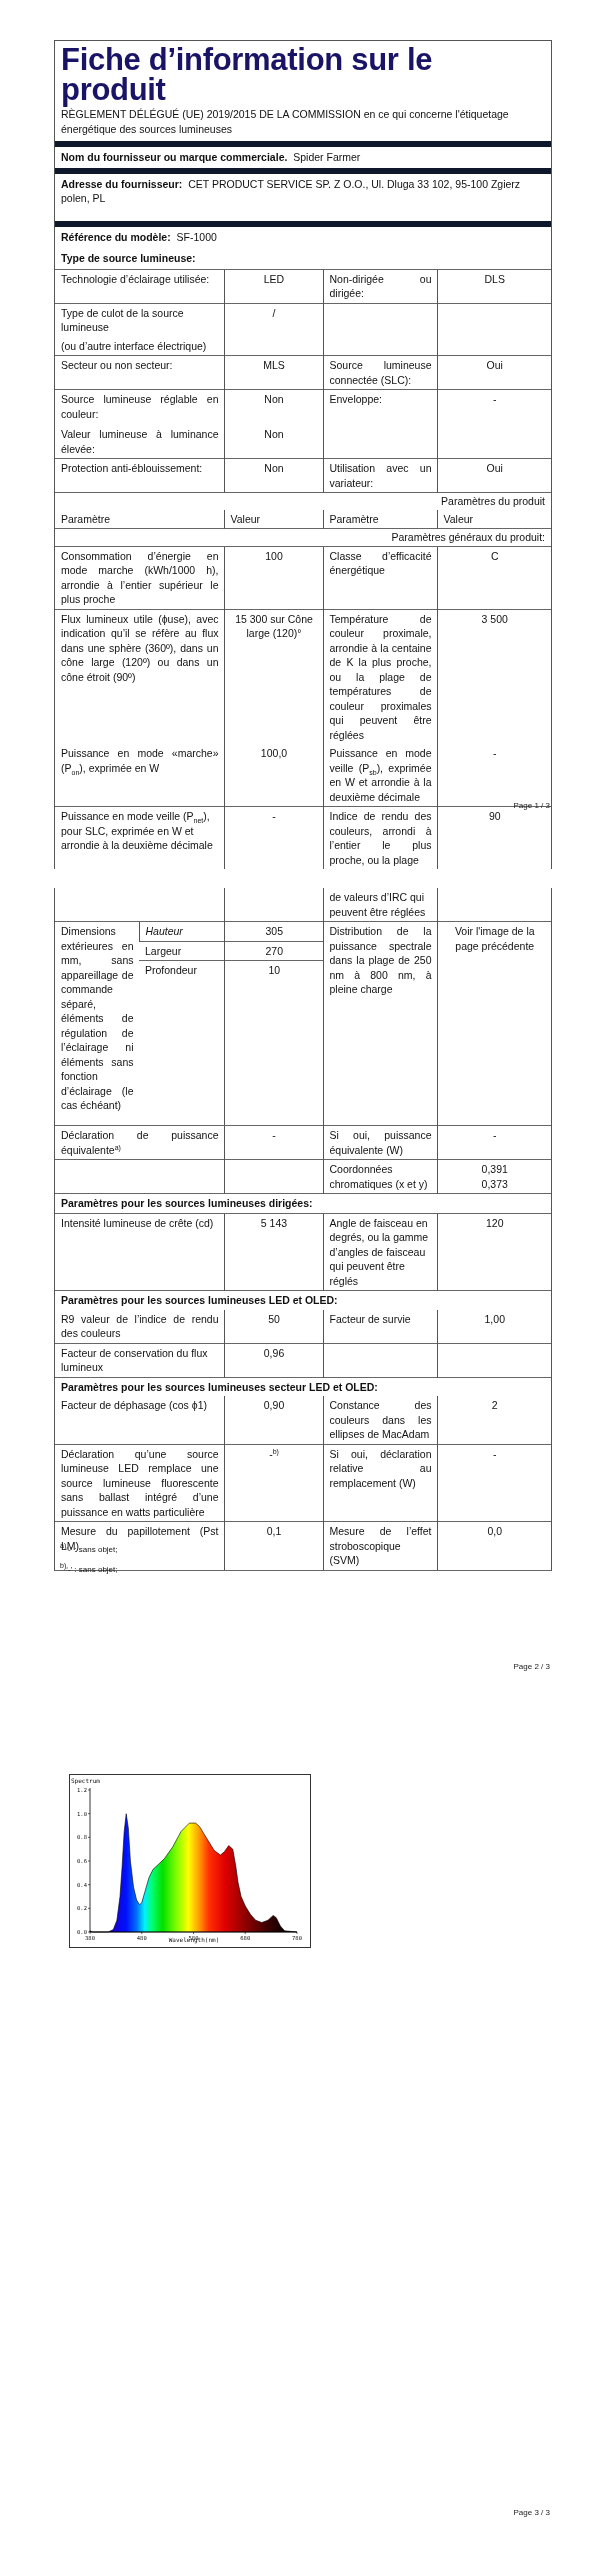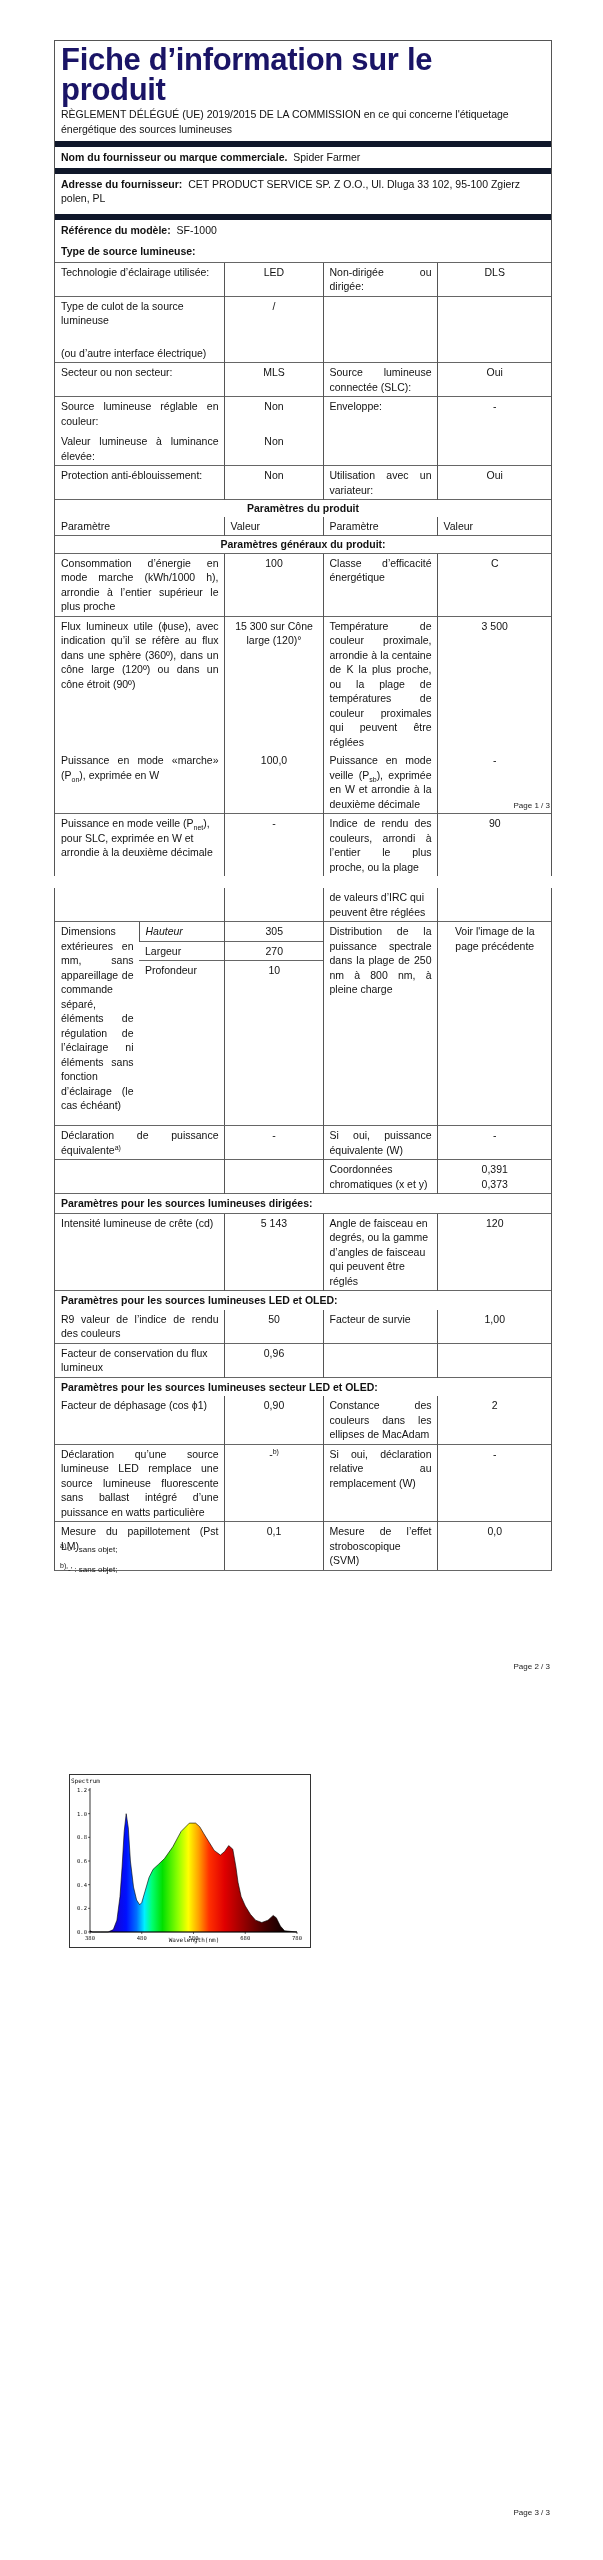--- a/index.html
+++ b/index.html
@@ -7,40 +7,40 @@
   .page { position:absolute; left:0; width:603px; }
   .frame { position:absolute; left:54px; width:496px; border-left:1px solid #555; border-right:1px solid #555; }
   .title { font-family:"Liberation Sans", sans-serif; font-weight:bold; color:#1a1466; font-size:31px; line-height:30px; padding:4px 6px 0 6px; letter-spacing:-0.3px; }
   .row { border-top:6px solid #0f172a; padding:3px 6px; }
   .b { font-weight:bold; }
   table { border-collapse:collapse; width:100%; table-layout:fixed; }
   td { vertical-align:top; padding:2px 5px 2px 6px; border-top:1px solid #666; border-left:1px solid #555; }
   td:first-child { border-left:none; }
   td.c { text-align:center; }
   td.j { text-align:justify; }
-  td.sec { text-align:center; font-weight:bold; border-left:none; padding:1px 6px; }
+  td.sec { text-align:right; font-weight:normal; border-left:none; padding:1px 6px; }
   td.secl { font-weight:bold; border-left:none; padding:2px 6px; }
   td.nob { border-top:none; }
   .footer { position:absolute; right:53px; font-size:8px; color:#222; }
   .fn { position:absolute; left:60px; font-size:8px; }
   sub, sup { font-size:7px; line-height:0; }
   .chart-box { position:absolute; left:69px; top:1774px; width:240px; height:172px; border:1px solid #333; background:#fff; }
   svg text { font-family:"DejaVu Sans Mono", monospace; }
 </style>
 </head>
 <body>
 
 <div class="page" style="top:0;">
   <div class="frame" style="top:40px; border-top:1px solid #555;">
     <div class="title">Fiche d’information sur le produit</div>
     <div style="padding:2px 6px 5px 6px;">RÈGLEMENT DÉLÉGUÉ (UE) 2019/2015 DE LA COMMISSION en ce qui concerne l'étiquetage énergétique des sources lumineuses</div>
     <div class="row">
       <span class="b">Nom du fournisseur ou marque commerciale.</span>&nbsp;&nbsp;<span>Spider Farmer</span>
     </div>
-    <div class="row" style="padding-bottom:8px;">
+    <div class="row" style="padding-bottom:15px;">
       <span class="b">Adresse du fournisseur:</span>&nbsp;&nbsp;<span>CET PRODUCT SERVICE SP. Z O.O., Ul. Dluga 33 102, 95-100 Zgierz polen, PL</span>
     </div>
     <div class="row">
       <span class="b">Référence du modèle:</span>&nbsp;&nbsp;<span>SF-1000</span>
     </div>
     <div style="padding:4px 6px 3px 6px;" class="b">Type de source lumineuse:</div>
 
     <table>
       <colgroup>
           <col style="width:169px">
@@ -51,21 +51,21 @@
       <tbody>
           <tr>
         <td class="j">Technologie d’éclairage utilisée:</td>
         <td class="c">LED</td>
         <td class="j">Non-dirigée ou dirigée:</td>
         <td class="c">DLS</td>
       </tr>
       <tr>
         <td>
               <div>Type de culot de la source lumineuse</div>
-              <div style="margin-top:18px;">(ou d’autre interface électrique)</div>
+              <div style="margin-top:4px;">(ou d’autre interface électrique)</div>
             </td>
         <td class="c">/</td>
         <td></td>
         <td class="c"></td>
       </tr>
       <tr>
         <td>Secteur ou non secteur:</td>
         <td class="c">MLS</td>
         <td class="j">Source lumineuse connectée (SLC):</td>
         <td class="c">Oui</td>

